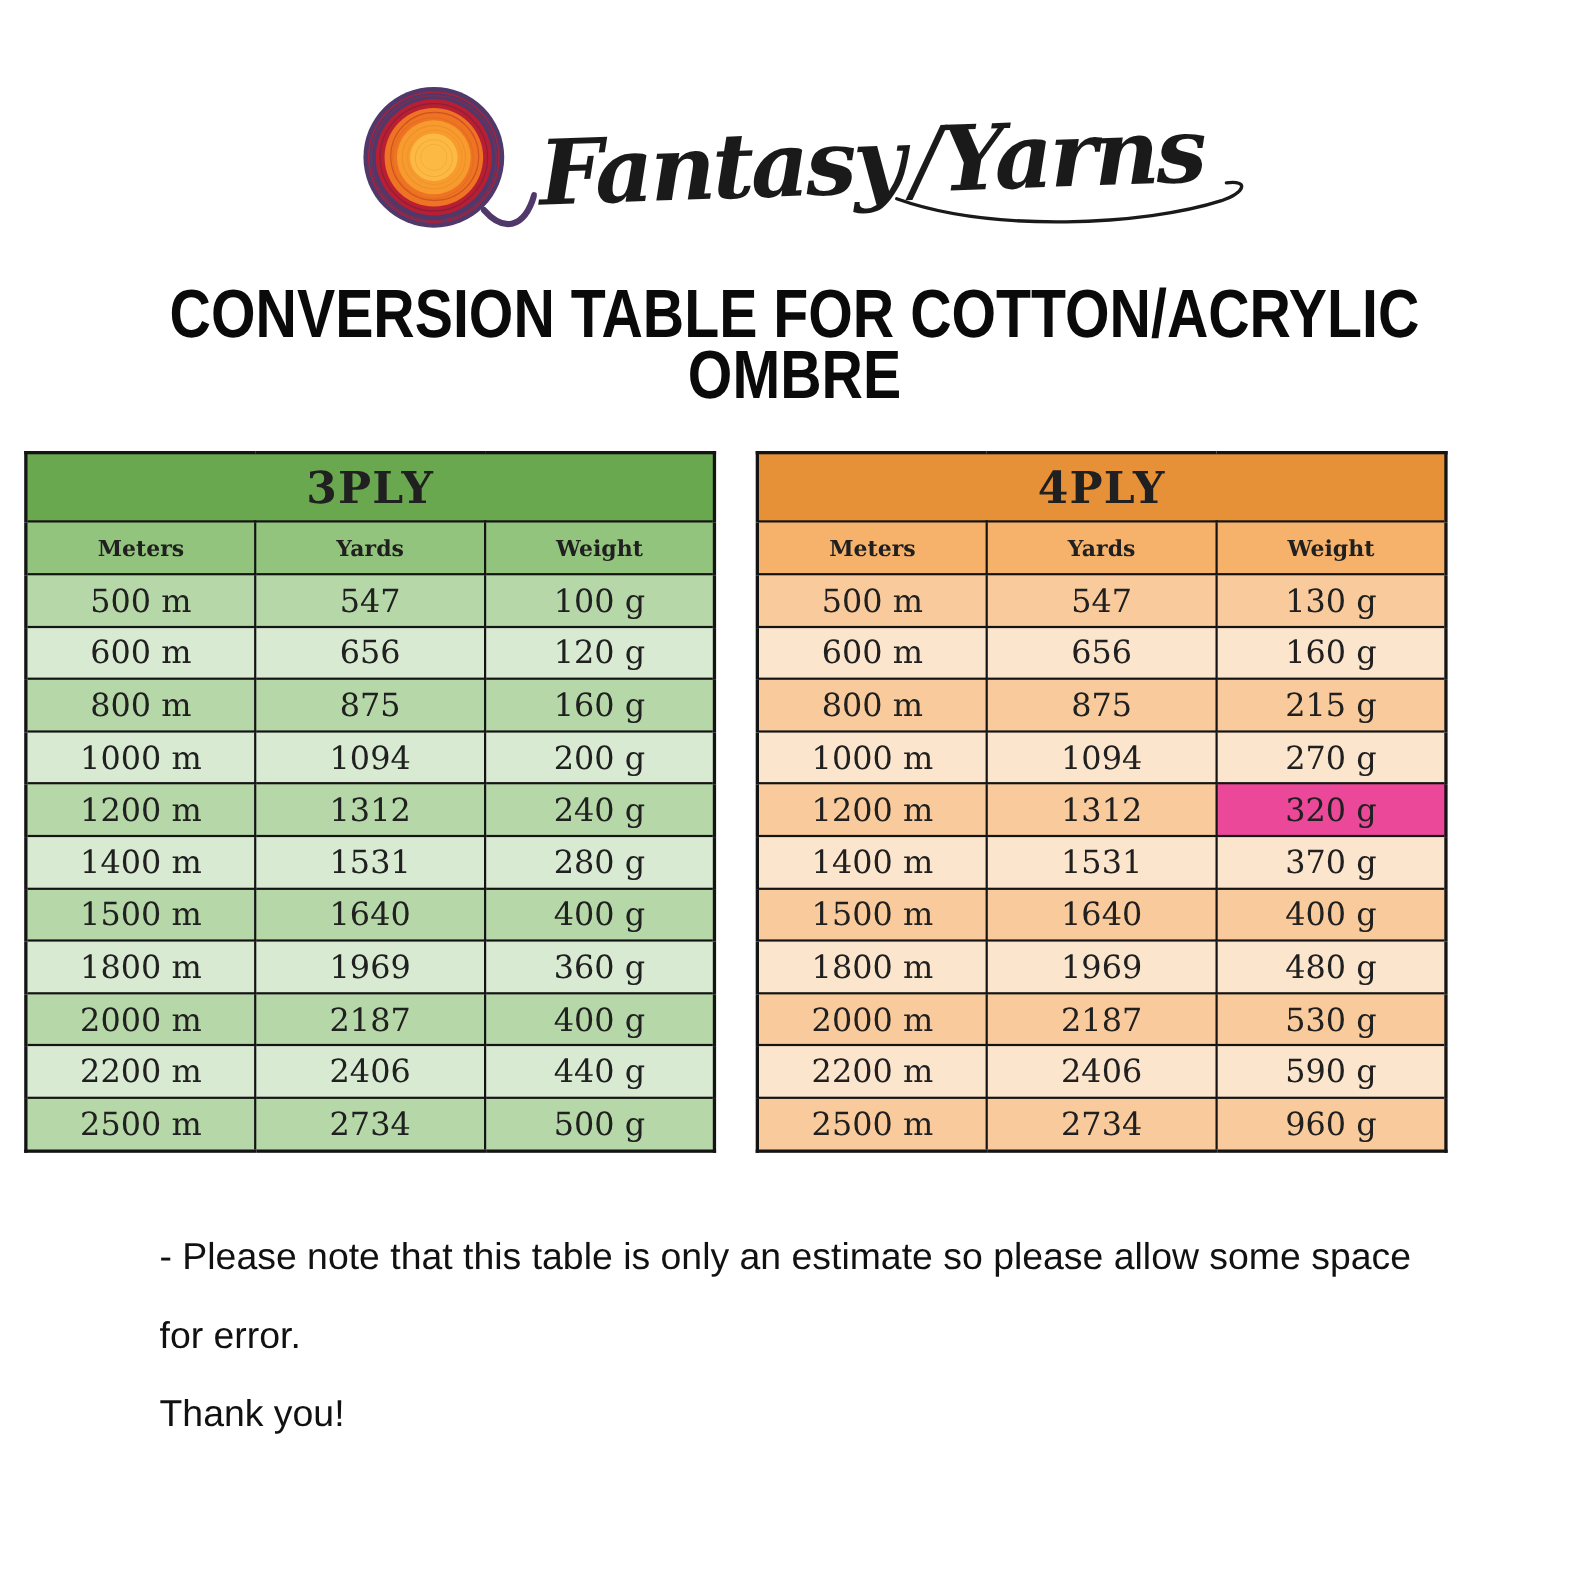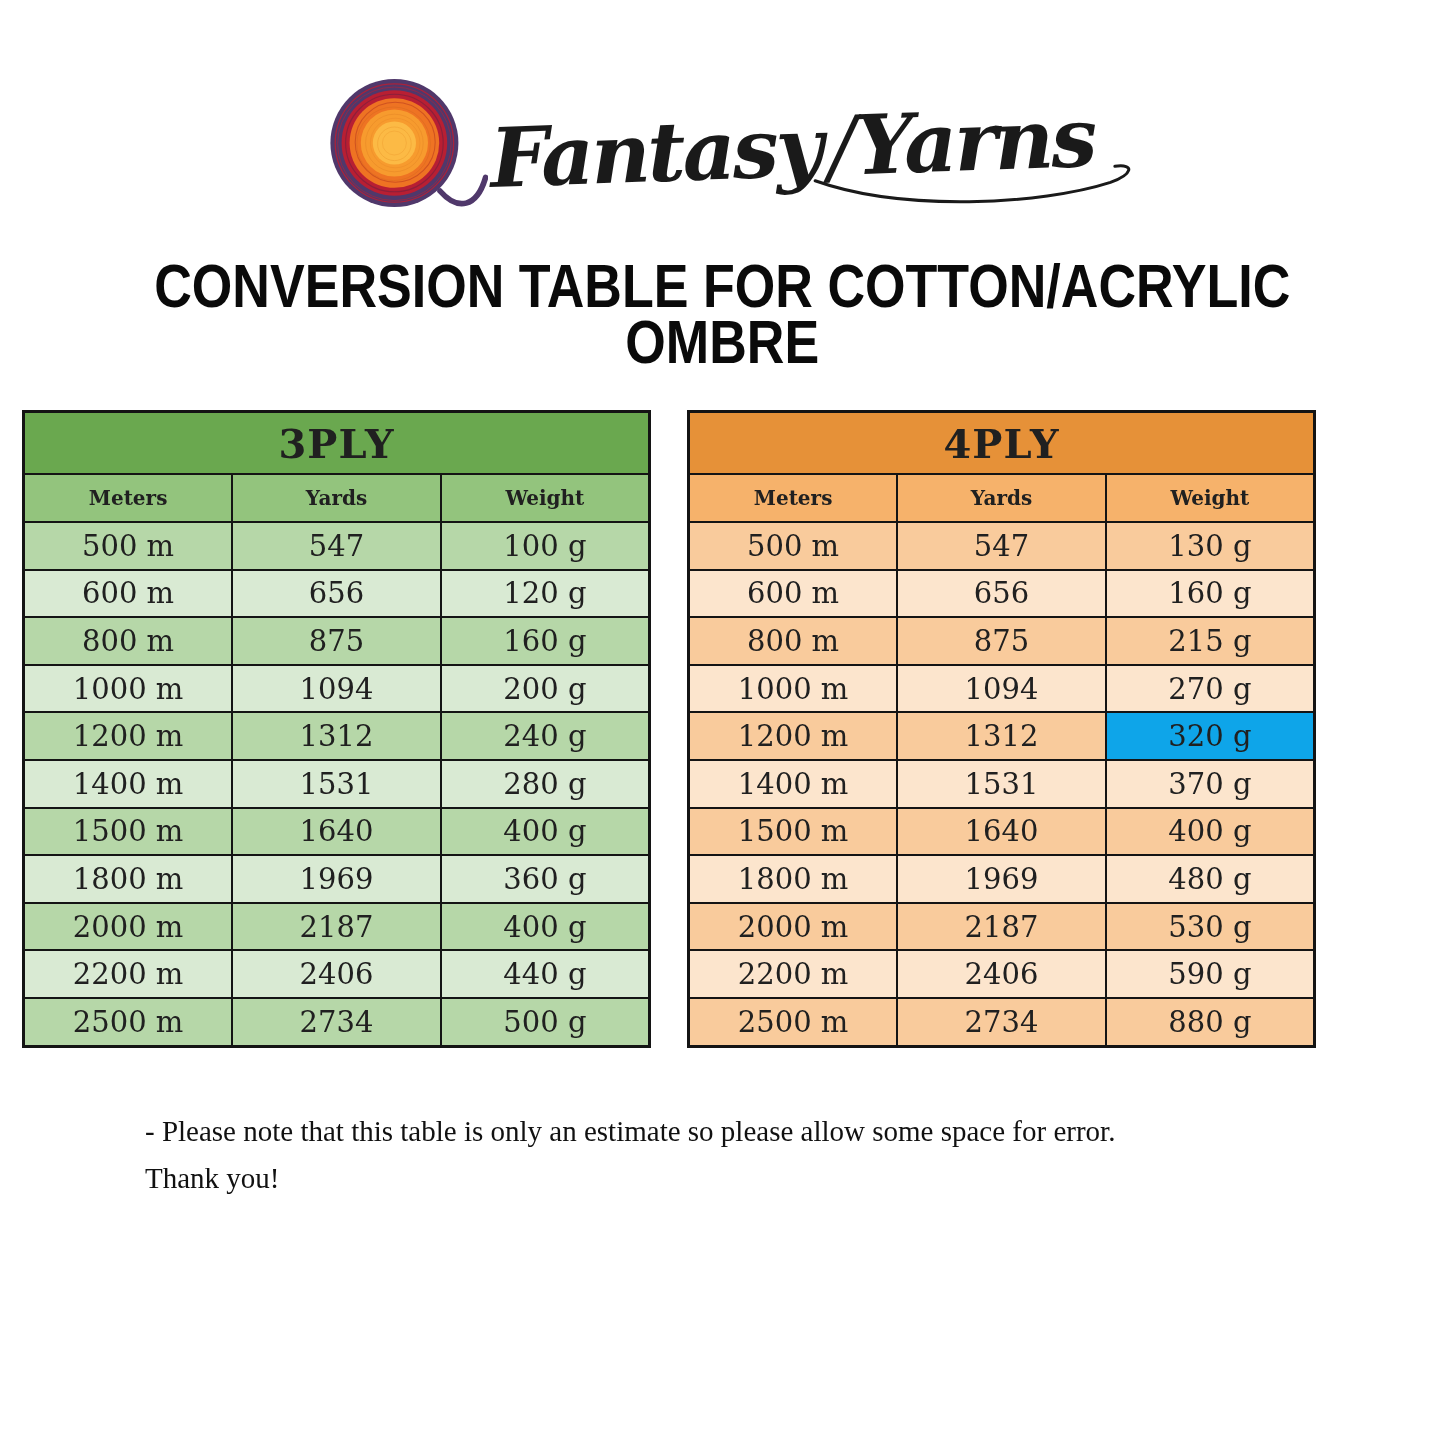--- a/index.html
+++ b/index.html
@@ -47,21 +47,21 @@
     height:44px;font-size:20px;font-weight:bold;
   }
   table.conv td{
     height:43.6px;font-size:29px;font-weight:normal;
   }
   table.conv tr td:first-child, table.conv tr th:first-child{border-left-width:3px;}
   table.conv tr td:last-child, table.conv tr th:last-child{border-right-width:3px;}
   table.conv tr:last-child td{border-bottom-width:3px;}
   .notes{
     position:absolute;top:1108px;left:145px;width:1170px;
-    font-family:Liberation Serif, serif;font-size:29px;line-height:47px;color:#111111;
+    font-family:Liberation Sans, sans-serif;font-size:34px;line-height:71px;color:#111111;
   }
   .notes p{margin:0;}
 </style>
 </head>
 <body>
 
 <div class="logo-row">
   <svg class="ball-svg" viewBox="0 0 210 200">
 
     <path d="M150 155 C 172 180, 196 176, 207 138" fill="none" stroke-width="7" stroke-linecap="round" stroke="#50386b"></path>
@@ -191,21 +191,21 @@
           <td style="background:#f9cb9c">215 g</td>
         </tr>
         <tr>
           <td style="background:#fce5cd">1000 m</td>
           <td style="background:#fce5cd">1094</td>
           <td style="background:#fce5cd">270 g</td>
         </tr>
         <tr>
           <td style="background:#f9cb9c">1200 m</td>
           <td style="background:#f9cb9c">1312</td>
-          <td style="background:#0ea5e9">320 g</td>
+          <td style="background:#ec4899">320 g</td>
         </tr>
         <tr>
           <td style="background:#fce5cd">1400 m</td>
           <td style="background:#fce5cd">1531</td>
           <td style="background:#fce5cd">370 g</td>
         </tr>
         <tr>
           <td style="background:#f9cb9c">1500 m</td>
           <td style="background:#f9cb9c">1640</td>
           <td style="background:#f9cb9c">400 g</td>
@@ -221,21 +221,21 @@
           <td style="background:#f9cb9c">530 g</td>
         </tr>
         <tr>
           <td style="background:#fce5cd">2200 m</td>
           <td style="background:#fce5cd">2406</td>
           <td style="background:#fce5cd">590 g</td>
         </tr>
         <tr>
           <td style="background:#f9cb9c">2500 m</td>
           <td style="background:#f9cb9c">2734</td>
-          <td style="background:#f9cb9c">880 g</td>
+          <td style="background:#f9cb9c">960 g</td>
         </tr>
       </tbody>
     </table>
 </div>
 
 <div class="notes">
   <p>- Please note that this table is only an estimate so please allow some space for error.</p>
   <p>Thank you!</p>
 </div>
 

